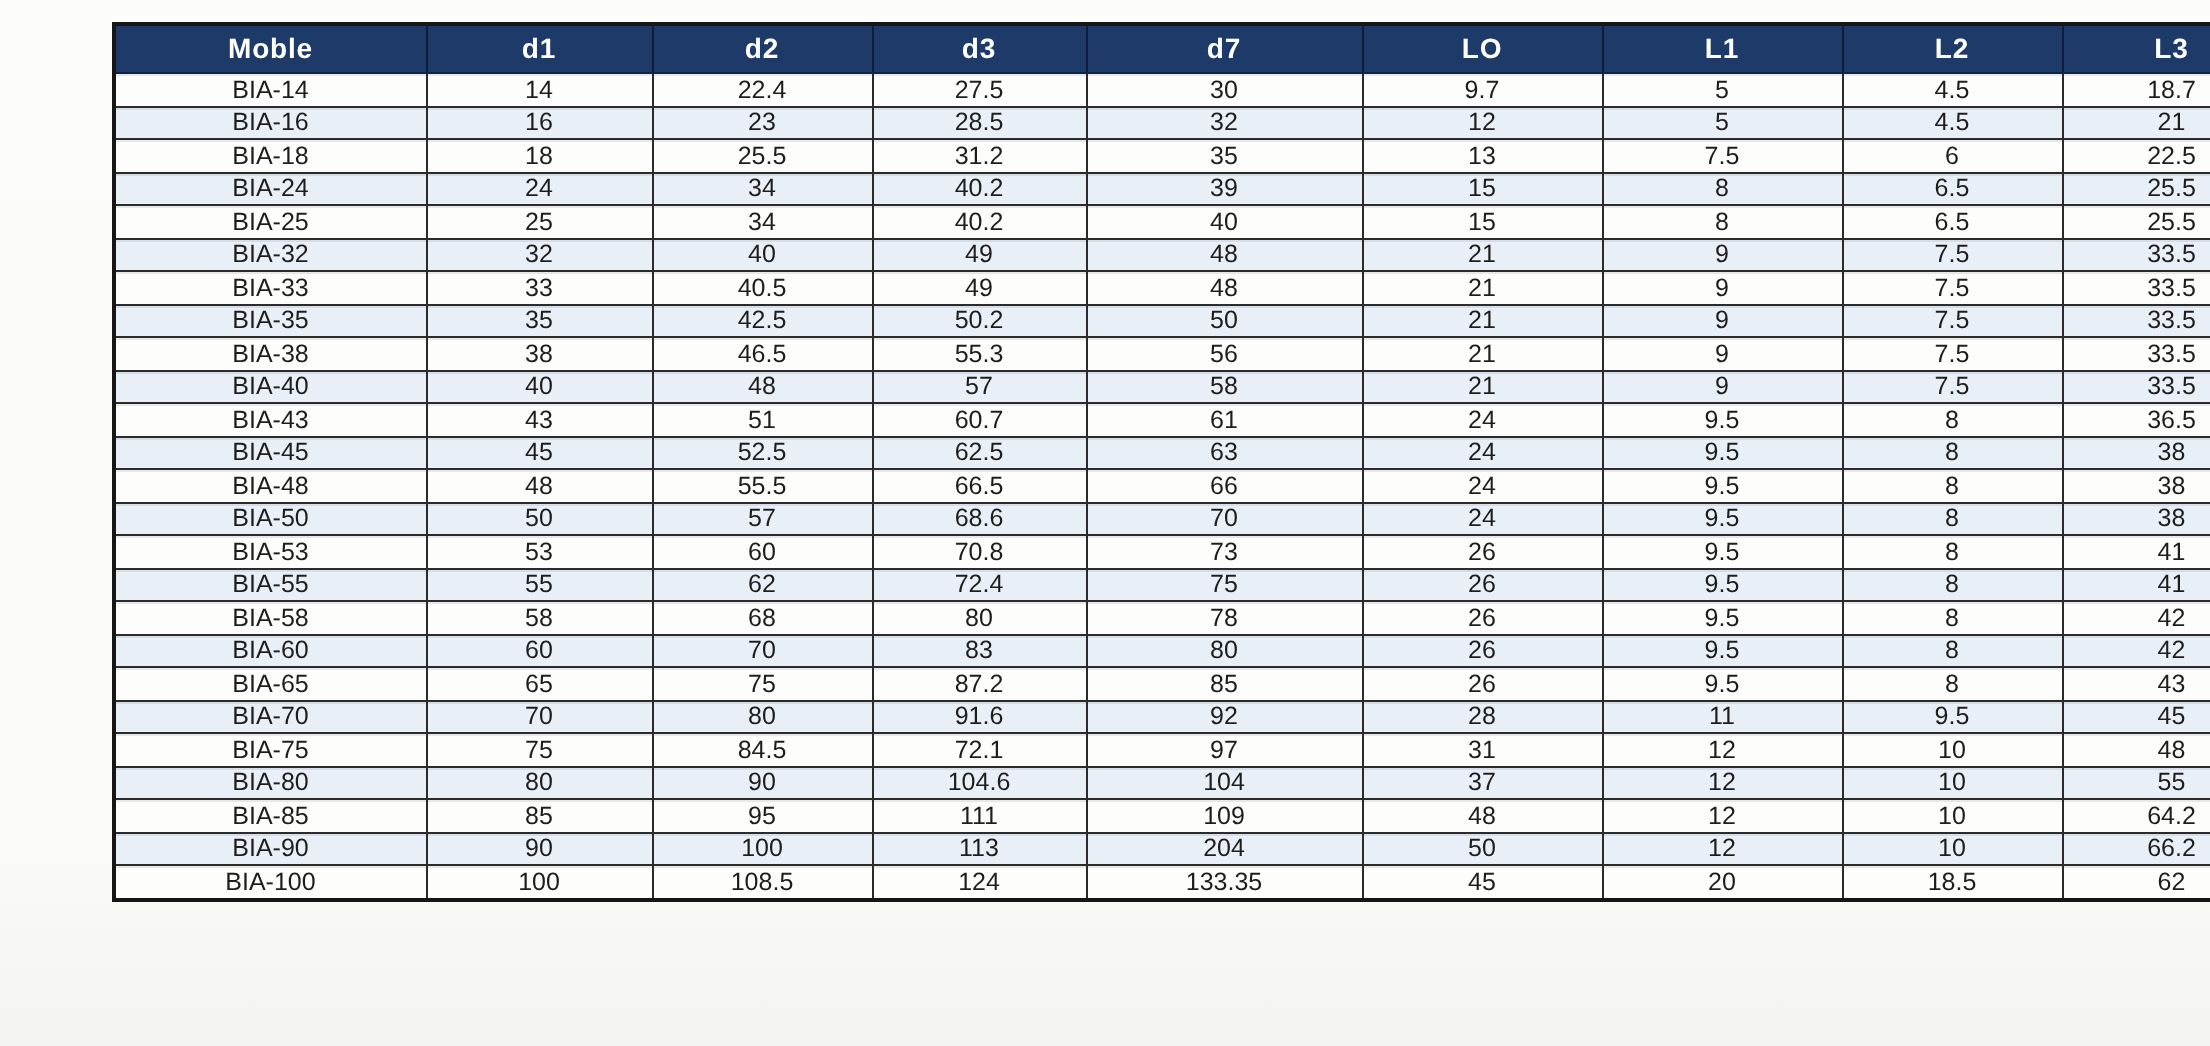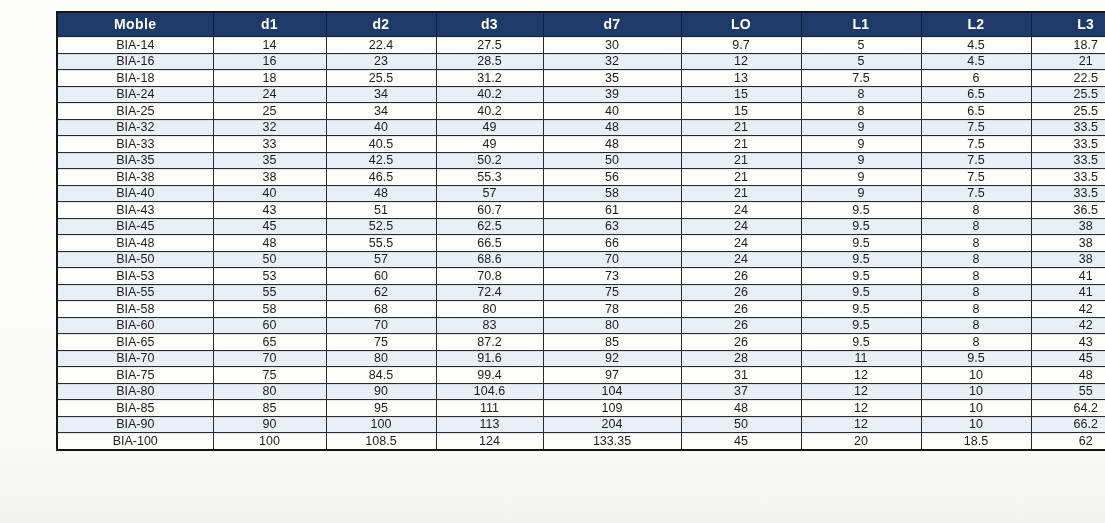--- a/index.html
+++ b/index.html
@@ -309,21 +309,21 @@
           <td>92</td>
           <td>28</td>
           <td>11</td>
           <td>9.5</td>
           <td>45</td>
         </tr>
         <tr>
           <td>BIA-75</td>
           <td>75</td>
           <td>84.5</td>
-          <td>99.4</td>
+          <td>72.1</td>
           <td>97</td>
           <td>31</td>
           <td>12</td>
           <td>10</td>
           <td>48</td>
         </tr>
         <tr>
           <td>BIA-80</td>
           <td>80</td>
           <td>90</td>

